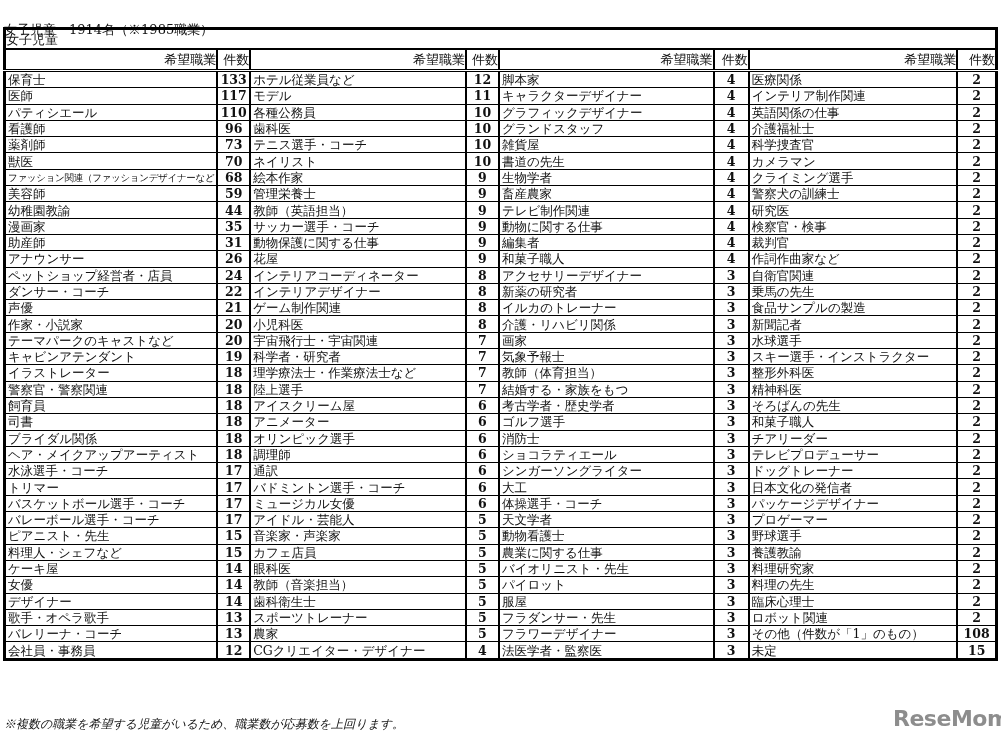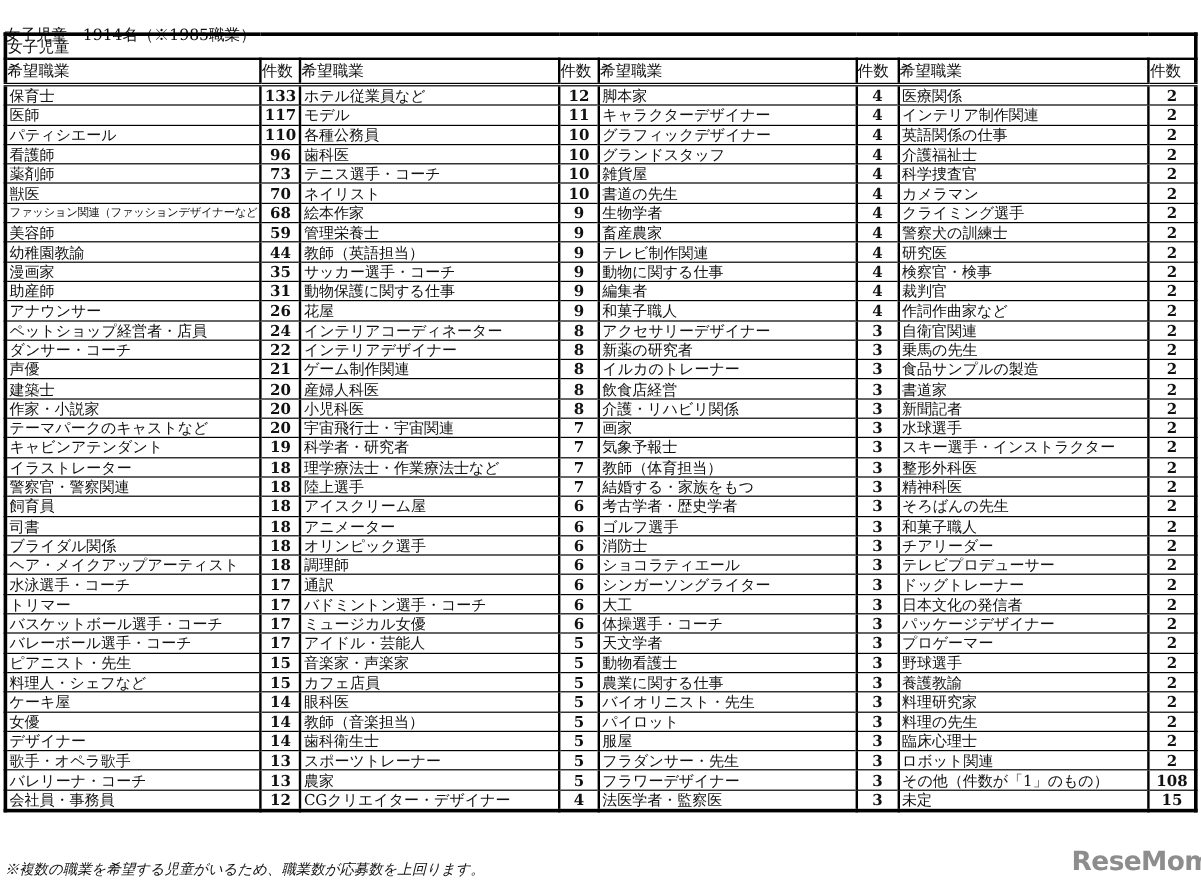--- a/index.html
+++ b/index.html
@@ -21,21 +21,21 @@
     padding: 0; margin: 0; overflow: hidden; white-space: nowrap;
     font-size: 12.5px; line-height: 15px; height: 15.3px;
     border-top: 1px solid #000;
     font-weight: normal;
   }
   .sheet .group-head {
     height: 18px; text-align: left; font-size: 13px;
     border-bottom: 2px solid #000;
   }
   .sheet .col-head th {
-    text-align: left; height: 19px; font-size: 13px;
+    text-align: right; height: 19px; font-size: 13px;
     border-bottom: 3px double #000;
     margin-left: 36px;
   }
   .sheet td.name { padding-left: 2px; text-align: left; }
   .sheet td.name.small { font-size: 9.5px; letter-spacing: -0.3px; }
   .sheet td.cnt { text-align: center; font-weight: bold; font-size: 12.5px; }
   .sheet .c1r, .sheet td.cnt { border-left: 2px solid #000; }
   .sheet .blk { border-left: 2px solid #000; }
   .footnote {
     position: absolute; left: 4px; top: 716px;
@@ -224,30 +224,20 @@
         <td class="name">声優</td>
         <td class="cnt">21</td>
         <td class="name blk">ゲーム制作関連</td>
         <td class="cnt">8</td>
         <td class="name blk">イルカのトレーナー</td>
         <td class="cnt">3</td>
         <td class="name blk">食品サンプルの製造</td>
         <td class="cnt">2</td>
       </tr>
       <tr>
-        <td class="name">建築士</td>
-        <td class="cnt">20</td>
-        <td class="name blk">産婦人科医</td>
-        <td class="cnt">8</td>
-        <td class="name blk">飲食店経営</td>
-        <td class="cnt">3</td>
-        <td class="name blk">書道家</td>
-        <td class="cnt">2</td>
-      </tr>
-      <tr>
         <td class="name">作家・小説家</td>
         <td class="cnt">20</td>
         <td class="name blk">小児科医</td>
         <td class="cnt">8</td>
         <td class="name blk">介護・リハビリ関係</td>
         <td class="cnt">3</td>
         <td class="name blk">新聞記者</td>
         <td class="cnt">2</td>
       </tr>
       <tr>

